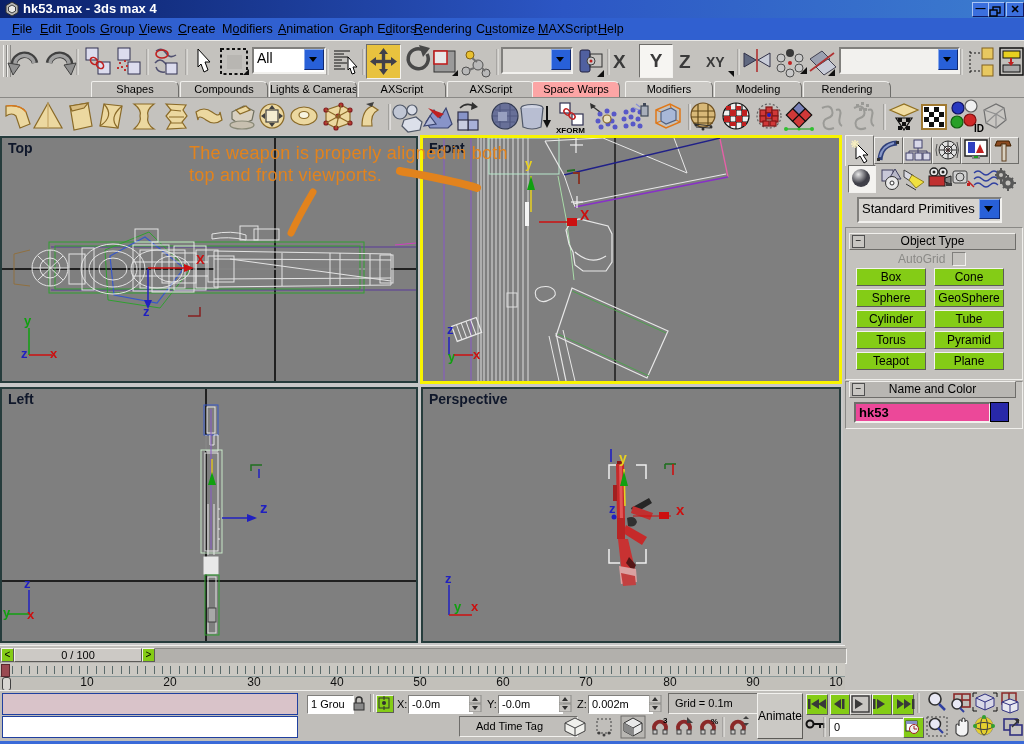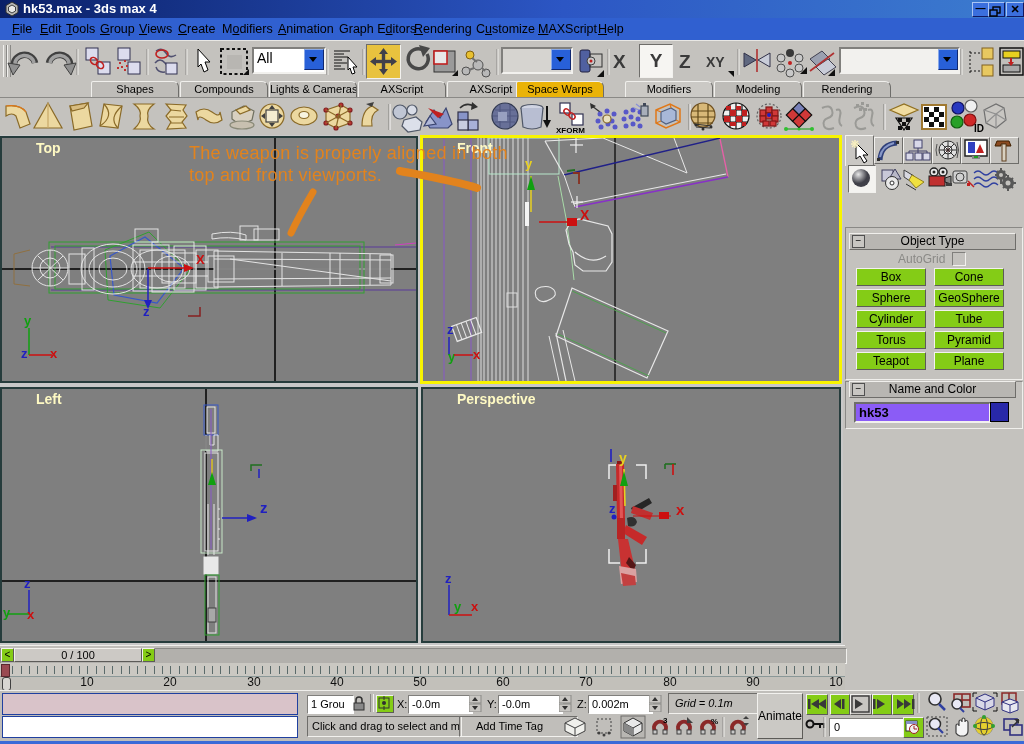--- a/index.html
+++ b/index.html
@@ -1,21 +1,21 @@
 <!DOCTYPE html>
 <html><head><meta charset="utf-8">
 <style>
 html,body{margin:0;padding:0;}
 body{width:1024px;height:744px;overflow:hidden;font-family:"Liberation Sans",sans-serif;background:#c4c2be;position:relative;}
 .abs{position:absolute;}
 .ra{border-top:1px solid #f2f1ee;border-left:1px solid #f2f1ee;border-right:1px solid #6e6d6a;border-bottom:1px solid #6e6d6a;background:#c4c2be;}
 .su{border-top:1px solid #6e6d6a;border-left:1px solid #6e6d6a;border-right:1px solid #f2f1ee;border-bottom:1px solid #f2f1ee;}
 .fld{border:1px solid;border-color:#807f7c #fff #fff #807f7c;background:#fff;}
 .btn{border:1px solid;border-color:#f2f1ee #5c5b58 #5c5b58 #f2f1ee;background:#84cc16;}
-.vplabel{color:#fef9c3;font-weight:bold;font-size:14px;margin-left:28px;}
+.vplabel{color:#0f172a;font-weight:bold;font-size:14px;}
 .tick{position:absolute;width:1px;background:#5a6a6a;}
 .spn{width:13px;height:17px;}
 </style></head>
 <body>
 
 <div class="abs" style="left:0;top:0;width:1024px;height:18px;background:linear-gradient(to right,#0a2068 0%,#2c56c4 55%,#3c7ccf 100%);">
   <svg class="abs" style="left:4px;top:1px" width="16" height="16" viewBox="0 0 16 16">
     <polygon points="8,1 14,4.5 14,11.5 8,15 2,11.5 2,4.5" fill="#b8b8b8" stroke="#303030"></polygon>
     <polygon points="8,4 11.5,6 11.5,10 8,12 4.5,10 4.5,6" fill="#e8e8e8" stroke="#404040"></polygon>
   </svg>
@@ -246,21 +246,21 @@
   </div>
 </div>
 
 <div class="abs" style="left:0;top:80px;width:1024px;height:17px;background:#c4c2be;border-bottom:1px solid #f0efec;" id="tabrow">
     <div class="abs" style="left:2px;top:0;width:86px;height:15px;background:#bebcb8;border:1px solid;border-color:#f0efec #6e6d6a transparent #f0efec;border-radius:2px 6px 0 0;font-size:11px;line-height:15px;color:#000;white-space:nowrap;overflow:hidden;margin-top:30px;">Objects</div>
     <div class="abs" style="left:91px;top:1px;width:86px;height:15px;background:#bebcb8;border:1px solid;border-color:#f0efec #6e6d6a transparent #f0efec;border-radius:2px 6px 0 0;font-size:11px;text-align:center;line-height:15px;color:#000;white-space:nowrap;overflow:hidden;">Shapes</div>
     <div class="abs" style="left:180px;top:1px;width:86px;height:15px;background:#bebcb8;border:1px solid;border-color:#f0efec #6e6d6a transparent #f0efec;border-radius:2px 6px 0 0;font-size:11px;text-align:center;line-height:15px;color:#000;white-space:nowrap;overflow:hidden;">Compounds</div>
     <div class="abs" style="left:269px;top:1px;width:86px;height:15px;background:#bebcb8;border:1px solid;border-color:#f0efec #6e6d6a transparent #f0efec;border-radius:2px 6px 0 0;font-size:11px;text-align:center;line-height:15px;color:#000;white-space:nowrap;overflow:hidden;">Lights &amp; Cameras</div>
     <div class="abs" style="left:358px;top:1px;width:86px;height:15px;background:#bebcb8;border:1px solid;border-color:#f0efec #6e6d6a transparent #f0efec;border-radius:2px 6px 0 0;font-size:11px;text-align:center;line-height:15px;color:#000;white-space:nowrap;overflow:hidden;">AXScript</div>
     <div class="abs" style="left:447px;top:1px;width:86px;height:15px;background:#bebcb8;border:1px solid;border-color:#f0efec #6e6d6a transparent #f0efec;border-radius:2px 6px 0 0;font-size:11px;text-align:center;line-height:15px;color:#000;white-space:nowrap;overflow:hidden;">AXScript</div>
-    <div class="abs" style="left:516px;top:1px;width:86px;height:15px;background:#eab308;border:1px solid;border-color:#f0efec #6e6d6a transparent #f0efec;border-radius:2px 6px 0 0;font-size:11px;text-align:center;line-height:15px;color:#000;white-space:nowrap;overflow:hidden;">Space Warps</div>
+    <div class="abs" style="left:532px;top:1px;width:86px;height:15px;background:#fca5a5;border:1px solid;border-color:#f0efec #6e6d6a transparent #f0efec;border-radius:2px 6px 0 0;font-size:11px;text-align:center;line-height:15px;color:#000;white-space:nowrap;overflow:hidden;">Space Warps</div>
     <div class="abs" style="left:625px;top:1px;width:86px;height:15px;background:#cbc9c5;border:1px solid;border-color:#f0efec #6e6d6a transparent #f0efec;border-radius:2px 6px 0 0;font-size:11px;text-align:center;line-height:15px;color:#000;white-space:nowrap;overflow:hidden;">Modifiers</div>
     <div class="abs" style="left:714px;top:1px;width:86px;height:15px;background:#bebcb8;border:1px solid;border-color:#f0efec #6e6d6a transparent #f0efec;border-radius:2px 6px 0 0;font-size:11px;text-align:center;line-height:15px;color:#000;white-space:nowrap;overflow:hidden;">Modeling</div>
     <div class="abs" style="left:803px;top:1px;width:86px;height:15px;background:#bebcb8;border:1px solid;border-color:#f0efec #6e6d6a transparent #f0efec;border-radius:2px 6px 0 0;font-size:11px;text-align:center;line-height:15px;color:#000;white-space:nowrap;overflow:hidden;">Rendering</div>
   </div>
 
 <div class="abs" style="left:0;top:97px;width:1024px;height:38px;background:#c4c2be;border-top:1px solid #8a8986;" id="tb2icons">
 <svg width="1024" height="38" viewBox="0 0 1024 38">
  <g stroke-width="1.2">
 
   <path d="M6,8 Q20,6 26,14 L30,26 L20,30 L16,18 Q12,14 6,18 Z" fill="#ecd8a0" stroke="#8a6a28"></path>
@@ -898,20 +898,28 @@
             <line x1="5" y1="16" x2="21" y2="16"></line>
             <line x1="8" y1="11" x2="18" y2="21"></line>
             <line x1="18" y1="11" x2="8" y2="21"></line>
           </g>
         <circle cx="6" cy="8" r="2" fill="#c4c2be"></circle>
           <circle cx="13" cy="16" r="2.5" fill="#c4c2be"></circle>
       </g>
     </svg>
   </div>
 
+  <div class="abs" style="left:14px;top:62px;width:141px;height:22px;border:2px solid;border-color:#807f7c #f2f1ee #f2f1ee #807f7c;background:#d6d4d0;">
+    <div class="abs" style="left:3px;top:2px;font-size:13px;color:#000;">Standard Primitives</div>
+    <div class="abs" style="right:0;top:0;width:19px;height:18px;background:#2860d8;border:1px solid;border-color:#88a8e8 #102870 #102870 #88a8e8;">
+      <svg width="17" height="16">
+          <polygon points="4,6 13,6 8.5,12" fill="#000"></polygon>
+        </svg>
+    </div>
+  </div>
 
   <div class="abs" style="left:2px;top:92px;width:176px;height:151px;border:1px solid;border-color:#8a8986 #f0efec #f0efec #8a8986;"></div>
   <div class="abs" style="left:6px;top:98px;width:165px;height:15px;background:#b8b6b2;border:1px solid;border-color:#f0efec #6e6d6a #6e6d6a #f0efec;font-size:12px;text-align:center;color:#000;">Object Type</div>
   <div class="abs" style="left:9px;top:100px;width:11px;height:11px;background:#c8c6c2;border:1px solid #505050;font-size:10px;line-height:9px;text-align:center;">−</div>
   <div class="abs" style="left:55px;top:117px;font-size:12px;color:#8a8986;">AutoGrid</div>
   <div class="abs" style="left:109px;top:117px;width:12px;height:12px;background:#c4c2be;border:1px solid;border-color:#807f7c #f2f1ee #f2f1ee #807f7c;"></div>
   <div id="otbtns" style="position:absolute;left:0;top:0;font-size:12px;color:#000;text-align:center;">
     <div class="abs btn" style="left:13px;top:133px;width:68px;height:16px;line-height:16px;">Box</div>
     <div class="abs btn" style="left:91px;top:133px;width:68px;height:16px;line-height:16px;">Cone</div>
     <div class="abs btn" style="left:13px;top:154px;width:68px;height:16px;line-height:16px;">Sphere</div>
@@ -920,21 +928,21 @@
     <div class="abs btn" style="left:91px;top:175px;width:68px;height:16px;line-height:16px;">Tube</div>
     <div class="abs btn" style="left:13px;top:196px;width:68px;height:16px;line-height:16px;">Torus</div>
     <div class="abs btn" style="left:91px;top:196px;width:68px;height:16px;line-height:16px;">Pyramid</div>
     <div class="abs btn" style="left:13px;top:217px;width:68px;height:16px;line-height:16px;">Teapot</div>
     <div class="abs btn" style="left:91px;top:217px;width:68px;height:16px;line-height:16px;">Plane</div>
   </div>
 
   <div class="abs" style="left:2px;top:246px;width:176px;height:46px;border:1px solid;border-color:#8a8986 #f0efec #f0efec #8a8986;"></div>
   <div class="abs" style="left:6px;top:246px;width:165px;height:15px;background:#b8b6b2;border:1px solid;border-color:#f0efec #6e6d6a #6e6d6a #f0efec;font-size:12px;text-align:center;color:#000;">Name and Color</div>
   <div class="abs" style="left:9px;top:248px;width:11px;height:11px;background:#c8c6c2;border:1px solid #505050;font-size:10px;line-height:9px;text-align:center;">−</div>
-  <div class="abs" style="left:11px;top:267px;width:130px;height:17px;background:#8b5cf6;border:2px solid;border-color:#6e6d6a #f2f1ee #f2f1ee #6e6d6a;font-size:13px;font-weight:bold;color:#000;padding-left:3px;line-height:17px;">hk53</div>
+  <div class="abs" style="left:11px;top:267px;width:130px;height:17px;background:#ec4899;border:2px solid;border-color:#6e6d6a #f2f1ee #f2f1ee #6e6d6a;font-size:13px;font-weight:bold;color:#000;padding-left:3px;line-height:17px;">hk53</div>
   <div class="abs" style="left:147px;top:267px;width:17px;height:18px;background:#2828a8;border:1px solid #000;"></div>
 </div>
 
 <div class="abs" style="left:0;top:645px;width:845px;height:18px;background:#c0beba;border-top:1px solid #f0efec;" id="timeslider">
   <div class="abs" style="left:0;top:2px;width:845px;height:14px;background:#b2b0ac;border:1px solid;border-color:#8a8986 #f0efec #f0efec #8a8986;"></div>
   <div class="abs btn" style="left:1px;top:2px;width:11px;height:12px;font-size:10px;text-align:center;line-height:12px;color:#000;">&lt;</div>
   <div class="abs btn" style="left:14px;top:2px;width:126px;height:12px;font-size:11px;text-align:center;line-height:13px;color:#000;background:#ccc9c5;">0 / 100</div>
   <div class="abs btn" style="left:142px;top:2px;width:11px;height:12px;font-size:10px;text-align:center;line-height:12px;color:#000;">&gt;</div>
 </div>
 
@@ -1092,23 +1100,22 @@
         <polygon points="6,15 9,11 3,11" fill="#303030"></polygon>
       </svg></div>
   <div class="abs" style="left:577px;top:7px;font-size:11px;color:#000;">Z:</div>
   <div class="abs fld" style="left:588px;top:4px;width:60px;height:17px;font-size:11px;padding-left:3px;line-height:17px;color:#000;">0.002m</div>
   <div class="abs spn" style="left:649px;top:4px;"><svg width="13" height="17">
         <rect x="0" y="0" width="12" height="8" fill="#c8c6c2" stroke="#8a8986"></rect>
         <rect x="0" y="9" width="12" height="8" fill="#c8c6c2" stroke="#8a8986"></rect>
         <polygon points="6,2 9,6 3,6" fill="#303030"></polygon>
         <polygon points="6,15 9,11 3,11" fill="#303030"></polygon>
       </svg></div>
-  <div class="abs su" style="left:668px;top:2px;width:86px;height:19px;font-size:11px;padding-left:6px;line-height:19px;color:#000;font-style:italic;">Grid = 0.1m</div>
-
-  <div class="abs su" style="left:307px;top:25px;width:149px;height:19px;font-size:11px;padding-left:4px;line-height:19px;color:#000;white-space:nowrap;overflow:hidden;">Click and drag to select and m</div>
+  <div class="abs su" style="left:668px;top:2px;width:86px;height:19px;font-size:11px;padding-left:6px;line-height:19px;color:#000;">Grid = 0.1m</div>
+
   <div class="abs su" style="left:459px;top:25px;width:101px;height:19px;font-size:11px;padding-left:16px;line-height:19px;color:#000;">Add Time Tag</div>
   <div id="srow2icons">
     <svg class="abs" style="left:563px;top:24px" width="192" height="24" viewBox="0 0 192 24">
 
       <polygon points="12,3 22,8 22,16 12,21 2,16 2,8" fill="#f0f0ec" stroke="#404040"></polygon>
       <path d="M2,8 L12,13 L22,8 M12,13 L12,21" fill="none" stroke="#404040"></path>
 
       <rect x="34" y="4" width="14" height="14" fill="none" stroke="#404040" stroke-dasharray="2,2"></rect>
       <circle cx="36" cy="18" r="1.5" fill="#404040"></circle>
         <circle cx="46" cy="18" r="1.5" fill="#404040"></circle>

